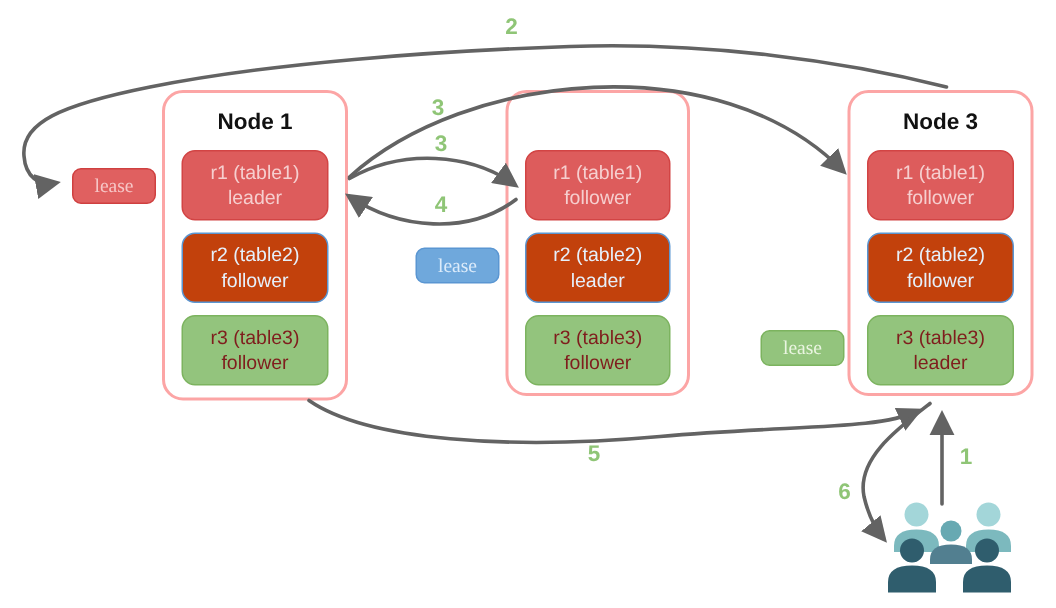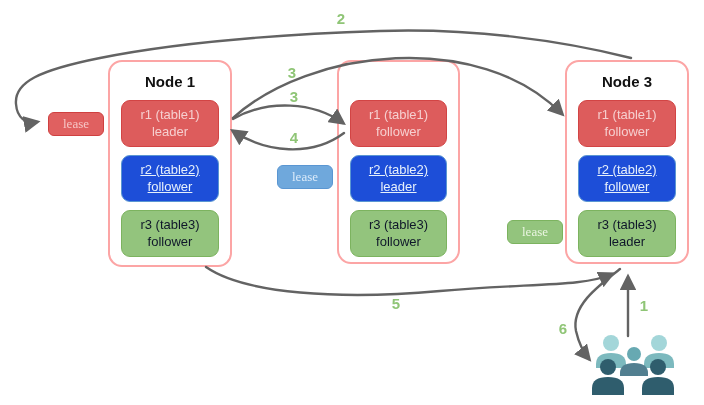--- a/index.html
+++ b/index.html
@@ -13,22 +13,22 @@
   }
   .node-title{
     text-align:center;font-weight:bold;font-size:15px;color:#111111;margin-top:11px;
   }
   .replica{
     position:absolute;left:11px;right:11px;height:47px;border-radius:9px;
     display:flex;flex-direction:column;align-items:center;justify-content:center;
     font-size:13px;line-height:1.28;box-sizing:border-box;text-align:center;
   }
   .replica.red{background:#dd5c5c;border:1.5px solid #d24444;color:#f6cfcf;align-items:center;}
-  .replica.blue{background:#1d4ed8;border:1.5px solid #5a96d2;color:#e6f0fb;text-decoration:underline;}
-  .replica.green{background:#93c47d;border:1.5px solid #7cb35f;color:#0f172a;}
+  .replica.blue{background:#c2410c;border:1.5px solid #5a96d2;color:#e6f0fb;}
+  .replica.green{background:#93c47d;border:1.5px solid #7cb35f;color:#7f1d1d;}
   .r-top{top:38px}.r-mid{top:93px}.r-bot{top:148px}
   .lease{
     position:absolute;width:56px;height:24px;border-radius:6px;
     display:flex;align-items:center;justify-content:center;font-size:13px;box-sizing:border-box;font-family:Liberation Serif, serif;
   }
   .lease.red{background:#e06060;border:1.5px solid #cf4040;color:#f6c6c6;}
   .lease.blue{background:#6fa8dc;border:1.5px solid #5a96d2;color:#dcebfa;}
   .lease.green{background:#93c47d;border:1.5px solid #7cb35f;color:#eaf5e1;}
   .step{
     position:absolute;color:#8fc576;font-weight:bold;font-size:15px;

